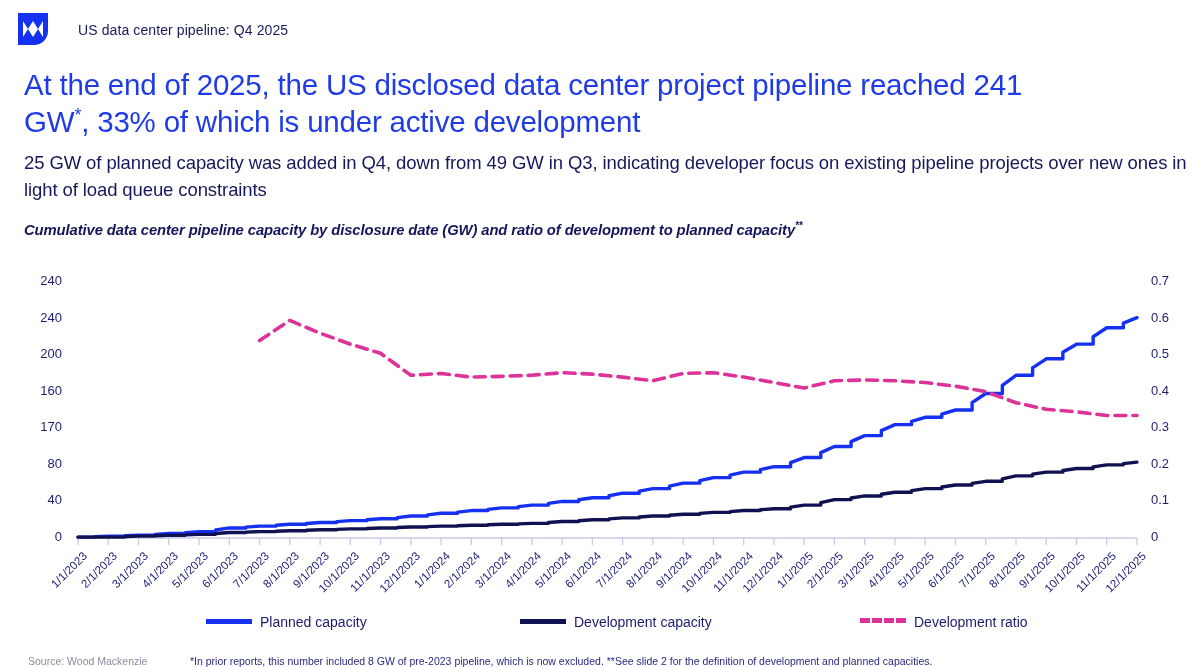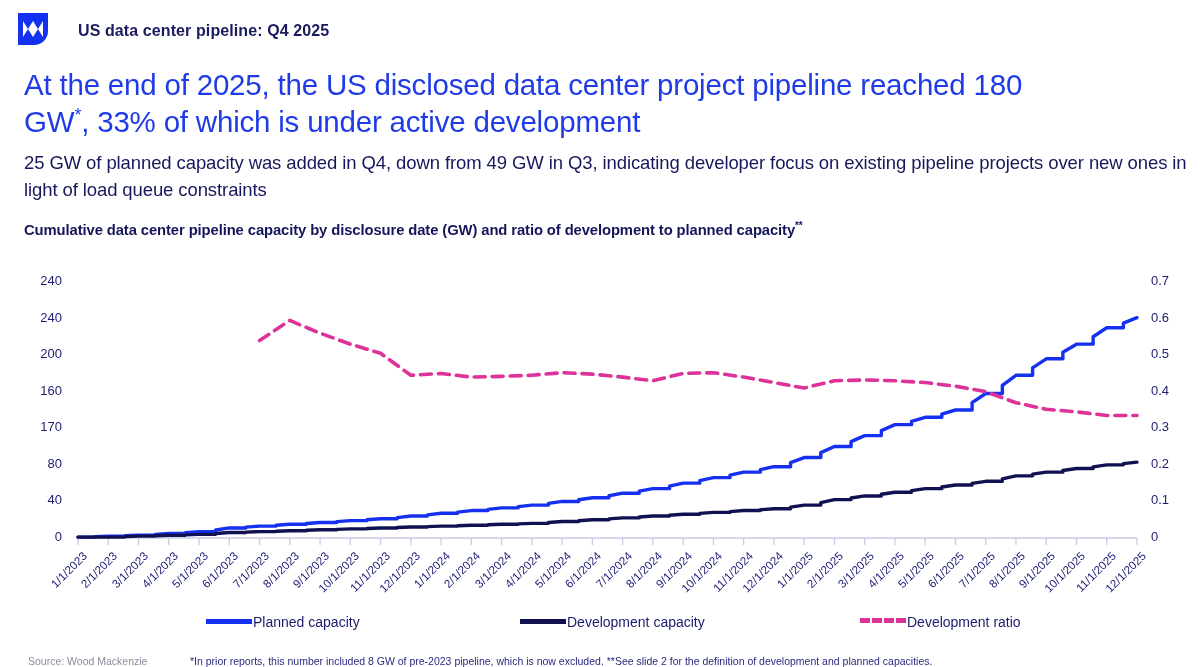--- a/index.html
+++ b/index.html
@@ -17,40 +17,41 @@
   #header { position: absolute; left: 0; top: 0; width: 1200px; height: 52px; }
   #logo {
     position: absolute; left: 18px; top: 13px;
     width: 30px; height: 32px;
     background: #1431F0;
     border-radius: 0 0 14px 0;
   }
   #logo svg { position: absolute; left: 4px; top: 7px; }
   #header-title {
     position: absolute; left: 78px; top: 22px;
-    font-size: 16px; font-weight: bold; color: #1a1a5e;
+    font-size: 14px; font-weight: normal; color: #1a1a5e;
     letter-spacing: .1px; white-space: nowrap;
   }
 
   
   #headline {
     position: absolute; left: 24px; top: 66px; width: 1150px;
     font-size: 29.5px; line-height: 37px; color: #1F3BE8;
     font-weight: normal; letter-spacing: -.2px;
   }
   #headline sup { font-size: 18px; vertical-align: super; line-height: 0; }
   #subhead {
     position: absolute; left: 24px; top: 149px; width: 1165px;
     font-size: 18.5px; line-height: 27px; color: #17175c;
     letter-spacing: -.1px;
   }
   #chart-title {
     position: absolute; left: 24px; top: 222px; width: 1160px;
     font-size: 14.8px; font-weight: bold; color: #15155a;
     letter-spacing: -.1px;
+    font-style: italic;
   }
   #chart-title sup { font-size: 10px; vertical-align: super; line-height: 0; }
 
   
   #chart-area { position: absolute; left: 0; top: 262px; width: 1200px; height: 300px; }
   #plot-svg { position: absolute; left: 0; top: 0; }
 
   .axis-label {
     position: absolute; font-size: 13px; color: #1d1d70;
     text-align: right; white-space: nowrap;
@@ -69,21 +70,21 @@
   #legend { position: absolute; left: 0; top: 612px; width: 1200px; height: 28px; }
   .legend-item { position: absolute; top: 0; height: 20px; white-space: nowrap; }
   .legend-swatch { display: inline-block; vertical-align: middle; width: 46px; height: 5px; }
   .legend-swatch.dashed {
     height: 5px; background: none;
     border-top: 5px dashed #DD3399;
     width: 46px; margin-bottom: 3px;
   }
   .legend-text {
     display: inline-block; vertical-align: middle;
-    font-size: 14px; color: #1b1b6e; margin-left: 1px;
+    font-size: 14px; color: #1b1b6e; margin-left: 8px;
   }
 
   
   #footer { position: absolute; left: 0; top: 645px; width: 1200px; height: 22px; margin-top: 8px; }
   #source {
     position: absolute; left: 28px; top: 2px;
     font-size: 10.5px; color: #8c8c9e;
   }
   #footnotes {
     position: absolute; left: 190px; top: 2px;
@@ -96,21 +97,21 @@
 <div id="header">
   <div id="logo">
     <svg width="22" height="18" viewBox="0 0 22 18" aria-hidden="true">
       <path d="M1 1 L1 17 L6 9 L11 17 L16 9 L21 17 L21 1 L16 9 L11 1 L6 9 Z" fill="#ffffff"></path>
     </svg>
   </div>
   <div id="header-title">US data center pipeline: Q4 2025</div>
 </div>
 
 <div id="headline">
-  <span>At the end of 2025, the US disclosed data center project pipeline reached 180</span>
+  <span>At the end of 2025, the US disclosed data center project pipeline reached 241</span>
   <br>
   <span>GW</span><sup>*</sup><span>, 33% of which is under active development</span>
 </div>
 
 <div id="subhead">25 GW of planned capacity was added in Q4, down from 49 GW in Q3, indicating developer focus on existing pipeline projects over new ones in light of load queue constraints</div>
 
 <div id="chart-title">
   <span>Cumulative data center pipeline capacity by disclosure date (GW) and ratio of development to planned capacity</span><sup>**</sup>
 </div>
 

